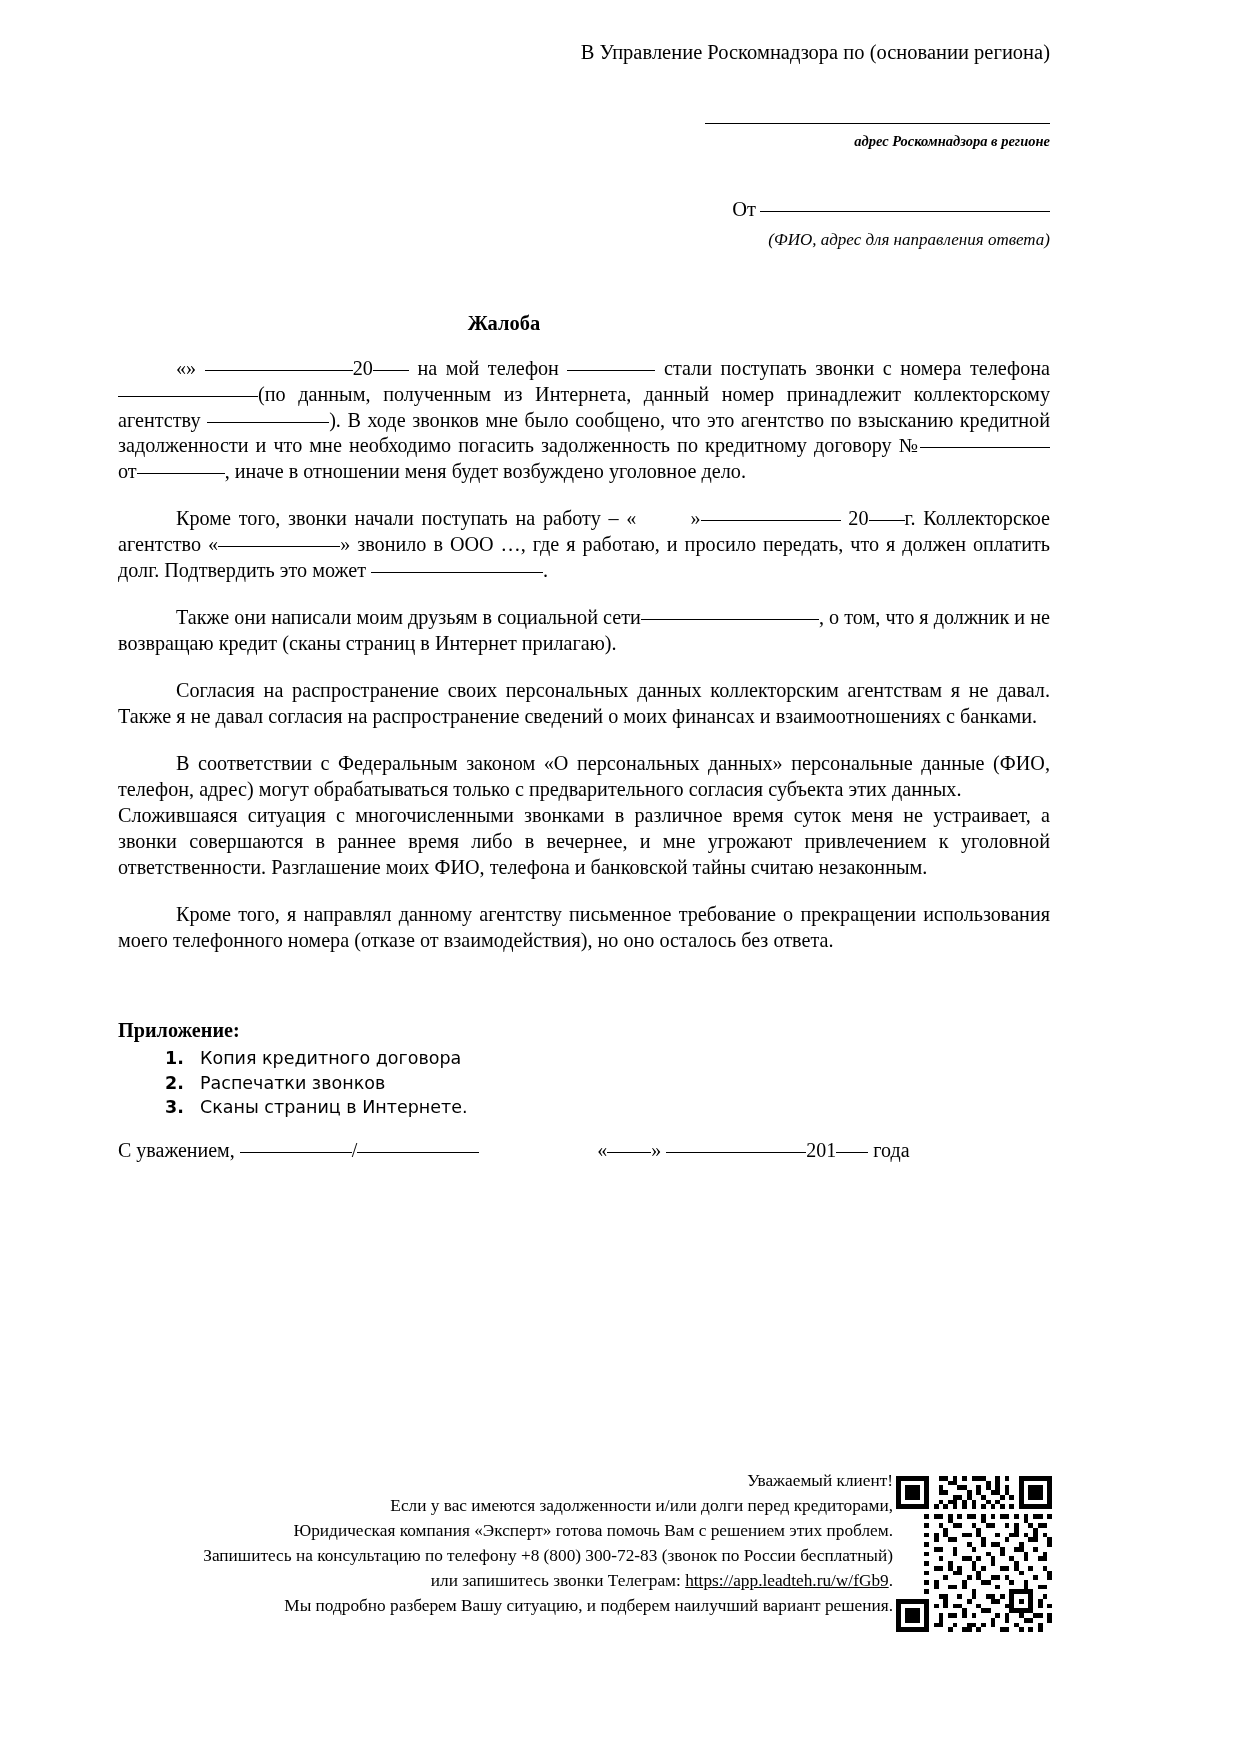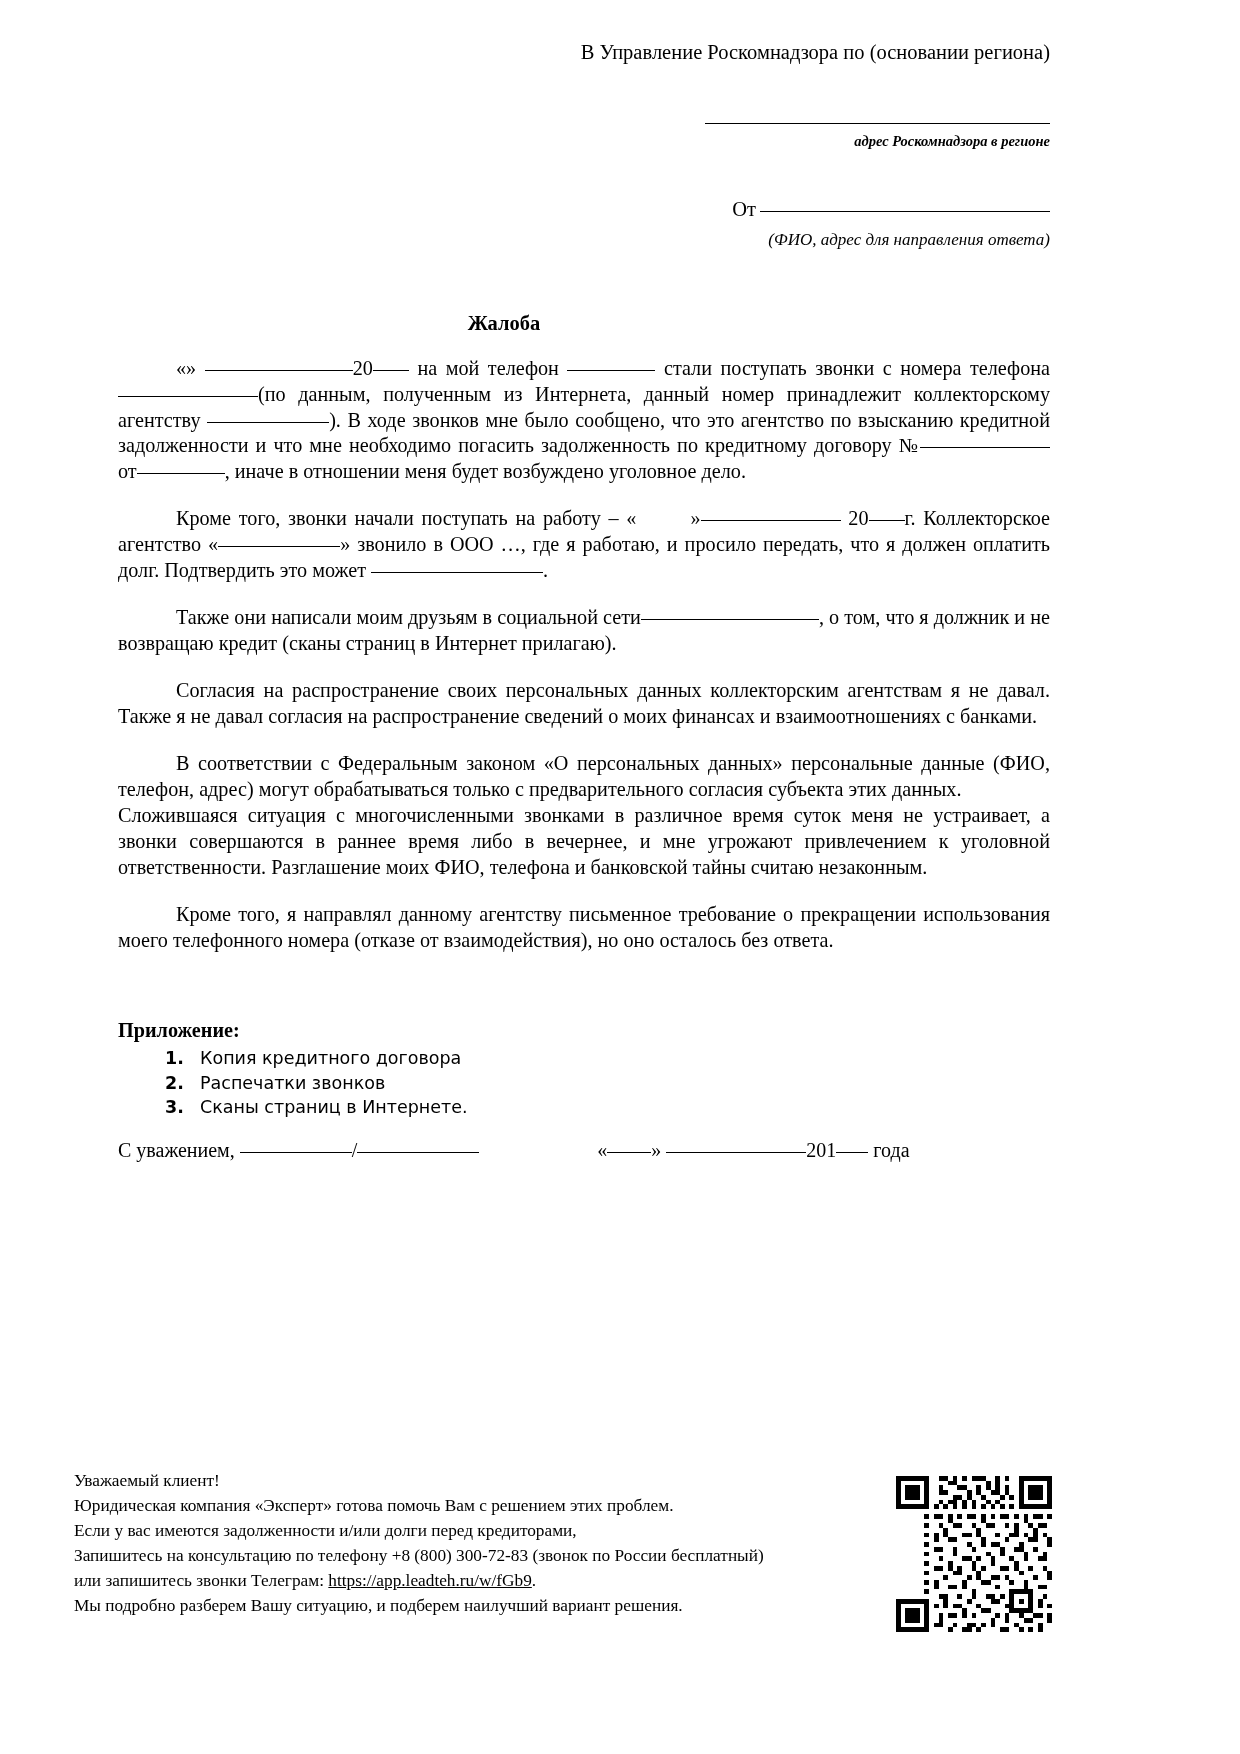--- a/index.html
+++ b/index.html
@@ -147,24 +147,24 @@
 
   
   .footer {
     position: absolute;
     left: 0;
     top: 1468px;
     width: 1240px;
   }
   .footer-text {
     position: absolute;
-    left: 74px;
+    left: 83px;
     top: 0;
     width: 810px;
-    text-align: left;
+    text-align: right;
     font-size: 17.3px;
     line-height: 1.45;
   }
   .footer-text .l1 { font-size: 17.3px; }
   .footer-link { text-decoration: underline; }
   .qr {
     position: absolute;
     left: 896px;
     top: 8px;
     width: 156px;
@@ -232,22 +232,22 @@
       <div class="sig-left"><span>С уважением,</span> <span class="ln1"></span><span>/</span><span class="ln2"></span></div>
       <div class="sig-spacer"></div>
       <div class="sig-right"><span>«</span><span class="lnd"></span><span>»</span> <span class="lnm"></span><span>201</span><span class="lny"></span> <span>года</span></div>
     </div>
 
   </div>
 
   <div class="footer">
     <div class="footer-text">
       <div class="l1">Уважаемый клиент!</div>
+      <div>Если у вас имеются задолженности и/или долги перед кредиторами,</div>
       <div>Юридическая компания «Эксперт» готова помочь Вам с решением этих проблем.</div>
-      <div>Если у вас имеются задолженности и/или долги перед кредиторами,</div>
       <div>Запишитесь на консультацию по телефону +8 (800) 300-72-83 (звонок по России бесплатный)</div>
       <div><span>или запишитесь звонки Телеграм: </span><span class="footer-link">https://app.leadteh.ru/w/fGb9</span><span>.</span></div>
       <div>Мы подробно разберем Вашу ситуацию, и подберем наилучший вариант решения.</div>
     </div>
 
     <div class="qr">
       <svg width="156" height="156" viewBox="0 0 33 33" shape-rendering="crispEdges" aria-hidden="true">
         <rect width="33" height="33" fill="#ffffff"></rect>
         <g fill="#000000">
 

